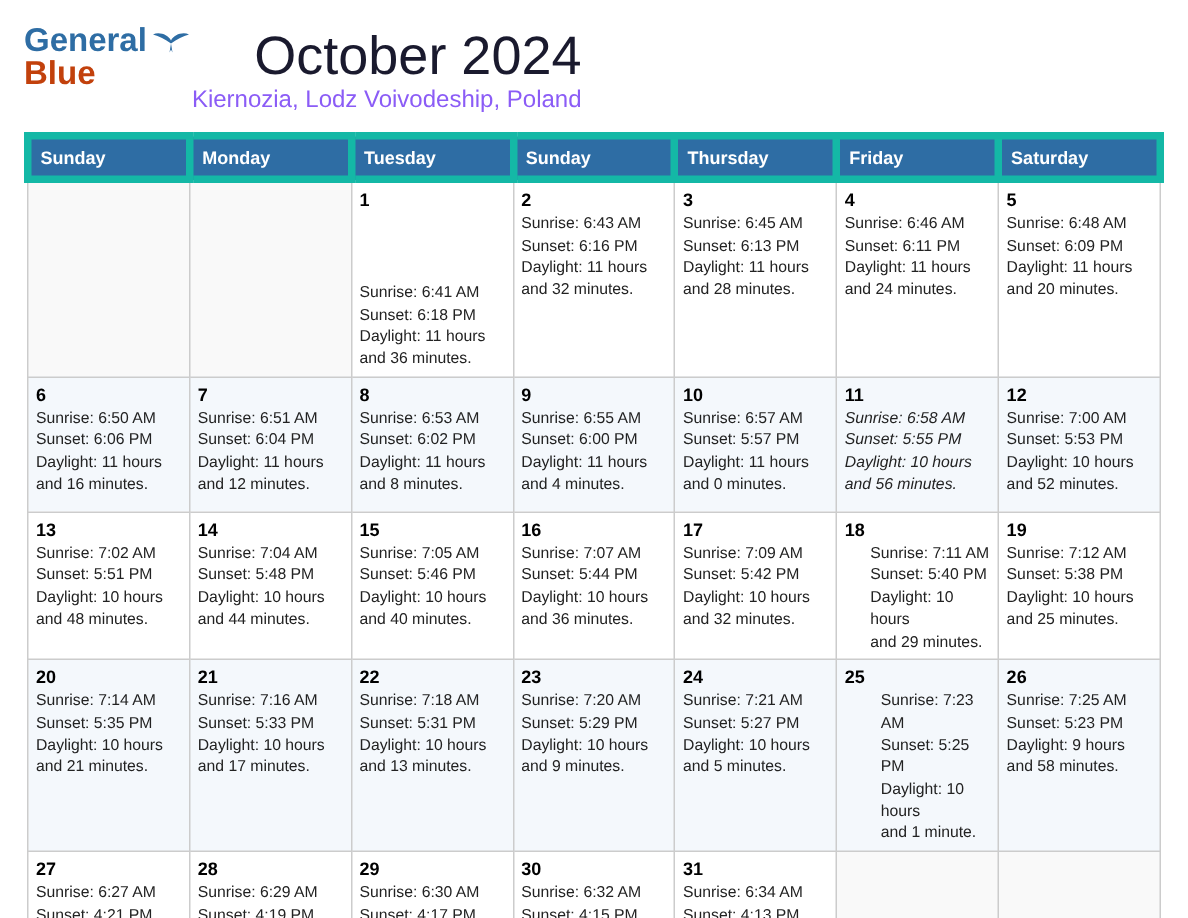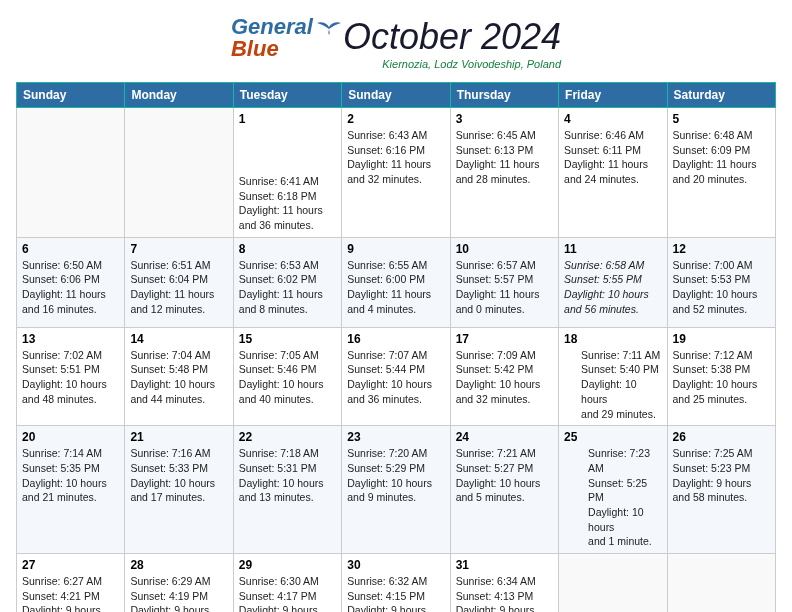--- a/index.html
+++ b/index.html
@@ -5,59 +5,58 @@
     * { margin: 0; padding: 0; box-sizing: border-box; }
     body {
       font-family: Arial, sans-serif;
       background: #fff;
       width: 792px;
       min-height: 612px;
       padding: 16px;
     }
     .header {
       display: flex;
-      justify-content: center;
+      justify-content: flex-start;
       align-items: flex-start;
       margin-bottom: 12px;
-      font-style: italic;
     }
     .logo {
       display: flex;
       flex-direction: column;
       align-items: flex-start;
     }
     .logo-text {
       font-size: 22px;
       font-weight: bold;
       color: #1a1a2e;
       line-height: 1;
     }
     .logo-text span { color: #2e6da4; }
     .title-block { text-align: right; }
     .month-title {
       font-size: 36px;
       color: #1a1a2e;
       font-weight: normal;
     }
     .location {
-      font-size: 11px;
-      color: #15803d;
+      font-size: 16px;
+      color: #8b5cf6;
     }
     .calendar {
       width: 100%;
       border-collapse: collapse;
       font-size: 10.5px;
     }
     .calendar th {
       background: #2e6da4;
       color: #fff;
       text-align: left;
       padding: 5px 6px;
       font-size: 12px;
-      border: 1px solid #14b8a6;
+      border: 5px solid #14b8a6;
     }
     .calendar td {
       border: 1px solid #ccc;
       vertical-align: top;
       padding: 4px 5px;
       width: 108px;
       min-height: 80px;
       height: 90px;
       background: #fff;
     }

